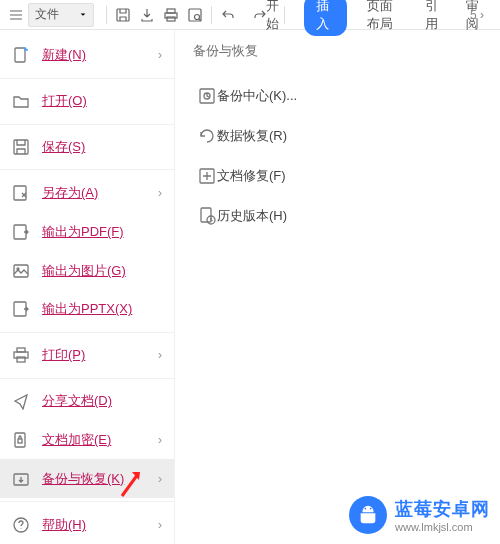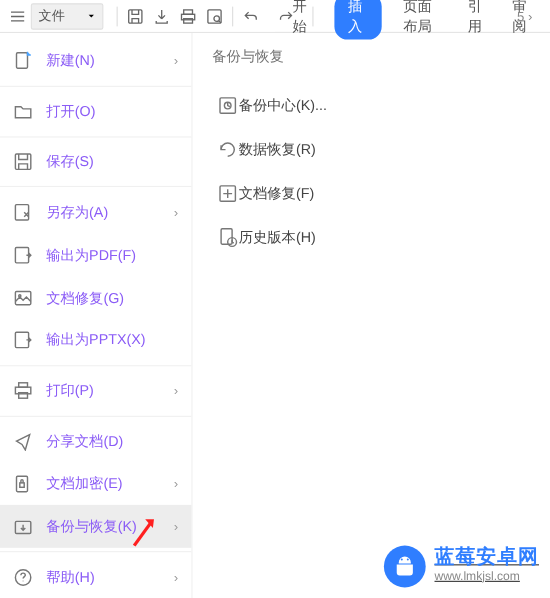--- a/index.html
+++ b/index.html
@@ -18,35 +18,35 @@
     .tab { padding:4px 2px; cursor:pointer; }
     .tab.pill { background:#2f7eff; color:#fff; padding:3px 12px; border-radius:12px; }
 
     .menu-area { position:absolute; top:30px; left:0; right:0; bottom:0; display:flex; }
 
     .col1 { width:175px; background:#fff; display:flex; flex-direction:column; padding-top:6px; border-right:1px solid #f0f0f0;}
     .mi { height:42px; display:flex; align-items:center; padding:0 12px; gap:12px; cursor:pointer; position:relative; }
     .mi.sel { background:#ededed; }
     .mi .ico { width:18px; height:18px; display:flex; align-items:center; justify-content:center; }
     .mi .ico svg { width:18px; height:18px; stroke:#777; fill:none; stroke-width:1.3; }
-    .mi .lbl { flex:1; font-size:13px; color:#8b5cf6; }
+    .mi .lbl { flex:1; font-size:13px; color:#be185d;text-decoration:underline; }
     .mi .arr { color:#999; font-size:12px; }
     .divider { height:1px; background:#f0f0f0; margin:3px 0; }
 
     .col2 { flex:1; padding:12px 18px; }
     .col2-title { font-size:13px; color:#737373; padding-bottom:10px; margin-bottom:6px; }
     .si { height:40px; display:flex; align-items:center; cursor:pointer; padding:0 4px; }
     .si .ico { width:20px; height:20px; display:flex; align-items:center; justify-content:center; }
     .si .ico svg { width:20px; height:20px; stroke:#777; fill:none; stroke-width:1.3; }
     .si .lbl { font-size:13px; color:#444; }
 
     .arrow-annot { position:absolute; left:118px; top:468px; pointer-events:none; }
     .arrow-annot svg { width:30px; height:30px; }
 
-    .watermark { position:absolute; right:10px; bottom:10px; display:flex; align-items:flex-start; gap:8px;text-decoration:underline; }
+    .watermark { position:absolute; right:10px; bottom:10px; display:flex; align-items:flex-end; gap:8px; }
     .wm-logo { width:38px; height:38px; border-radius:50%; background:#2f7eff; display:flex; align-items:center; justify-content:center; }
     .wm-logo svg { width:22px; height:22px; fill:#fff; }
     .wm-txt { display:flex; flex-direction:column; line-height:1.2; }
     .wm-txt .t1 { font-size:18px; font-weight:bold; color:#2f7eff; letter-spacing:1px; }
     .wm-txt .t2 { font-size:11px; color:#888; }
     .right-edge { position:absolute; right:0; top:0; width:30px; height:30px; display:flex; align-items:center; color:#888; font-size:12px;}
   </style>
 </head>
 <body>
 
@@ -199,21 +199,21 @@
     </div>
 
     <div class="mi">
       <span class="ico">
           <svg viewBox="0 0 18 18">
             <rect x="2" y="3" width="14" height="12" rx="1"></rect>
             <path d="M2 12l4-4 3 3 3-3 4 4"></path>
             <circle cx="6" cy="7" r="1"></circle>
           </svg>
         </span>
-      <span class="lbl">文档修复(G)</span>
+      <span class="lbl">输出为图片(G)</span>
     </div>
 
     <div class="mi">
       <span class="ico">
           <svg viewBox="0 0 18 18">
             <rect x="2" y="2" width="12" height="14" rx="1"></rect>
             <path d="M12 9h4m-2-2l2 2-2 2"></path>
           </svg>
         </span>
       <span class="lbl">输出为PPTX(X)</span>

